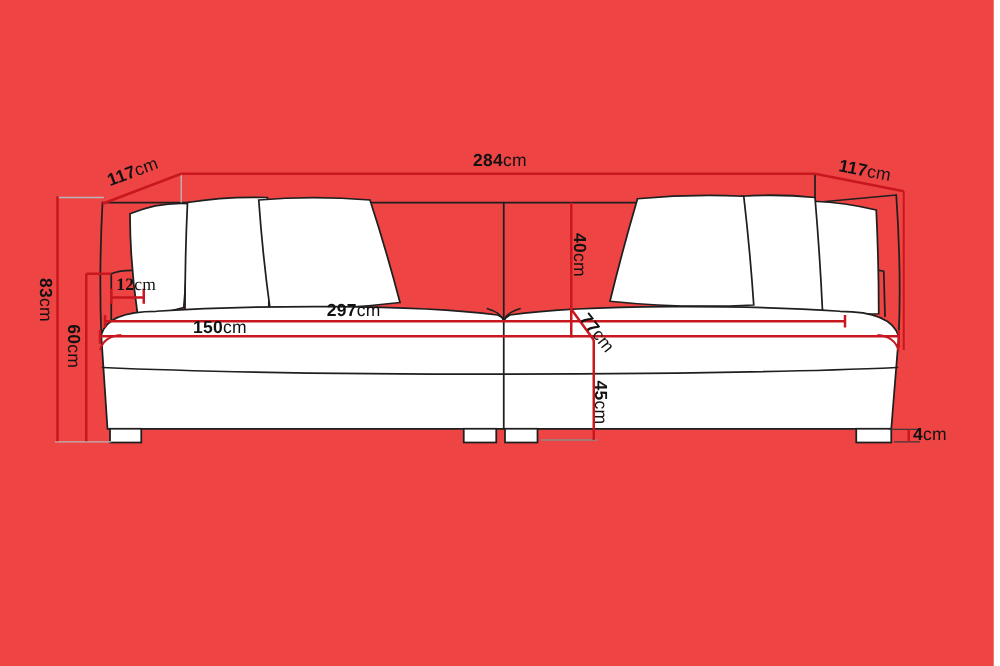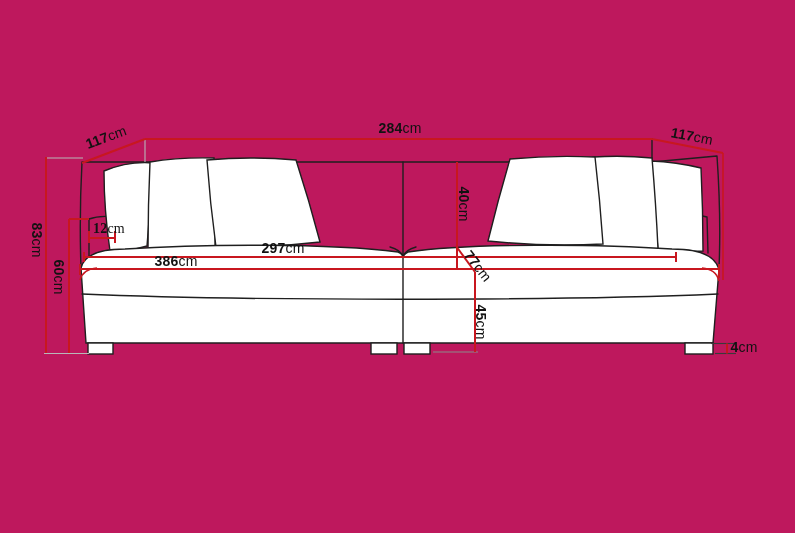--- a/index.html
+++ b/index.html
@@ -1,16 +1,16 @@
 <!DOCTYPE html>
 <html><head>
 <meta charset="utf-8">
 <style>
   html,body{margin:0;padding:0;background:#fff;}
-  #stage{position:relative;width:795px;height:533px;background:#be185d;overflow:hidden;
+  #stage{position:relative;width:795px;height:533px;background:#ef4444;overflow:hidden;
          font-family:"Liberation Sans",sans-serif;}
   #art{position:absolute;left:0;top:0;}
   .dim{position:absolute;white-space:nowrap;color:#121212;
        font:700 14px "Liberation Sans",sans-serif;letter-spacing:.2px;
        transform:translate(-50%,-50%) rotate(var(--r,0deg));}
   .dim .u{font-weight:400;}
   .d-total-width{left:400px;top:128px;}
   .d-depth-left{left:106px;top:137px;--r:-20.5deg;}
   .d-depth-right{left:692px;top:136px;--r:11deg;}
   .d-total-height{left:37px;top:240px;--r:90deg;}
@@ -126,21 +126,21 @@
   <div class="dim d-arm-height">
     <span>60</span><span class="u">cm</span>
   </div>
   <div class="dim d-arm-width">
     <span>12</span><span class="u">cm</span>
   </div>
   <div class="dim d-inner-width">
     <span>297</span><span class="u">cm</span>
   </div>
   <div class="dim d-seat-width">
-    <span>386</span><span class="u">cm</span>
+    <span>150</span><span class="u">cm</span>
   </div>
   <div class="dim d-back-cushion-height">
     <span>40</span><span class="u">cm</span>
   </div>
   <div class="dim d-seat-depth">
     <span>77</span><span class="u">cm</span>
   </div>
   <div class="dim d-seat-height">
     <span>45</span><span class="u">cm</span>
   </div>

